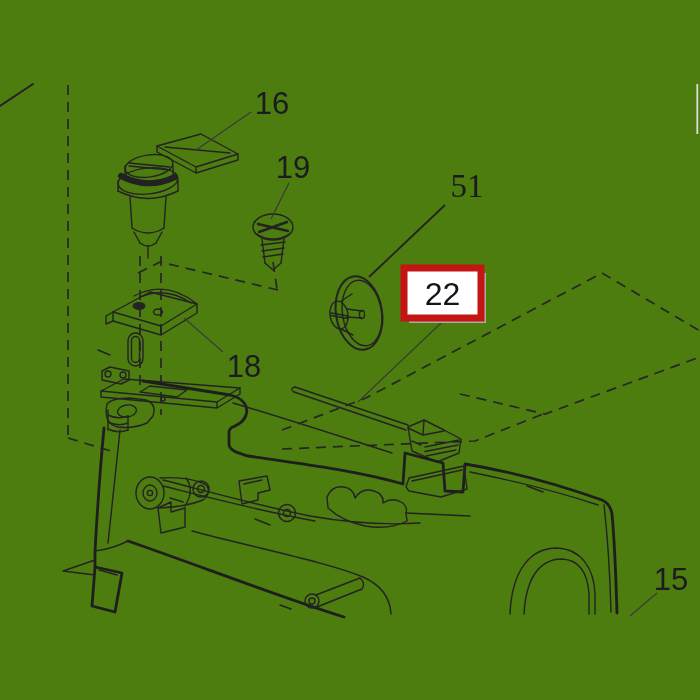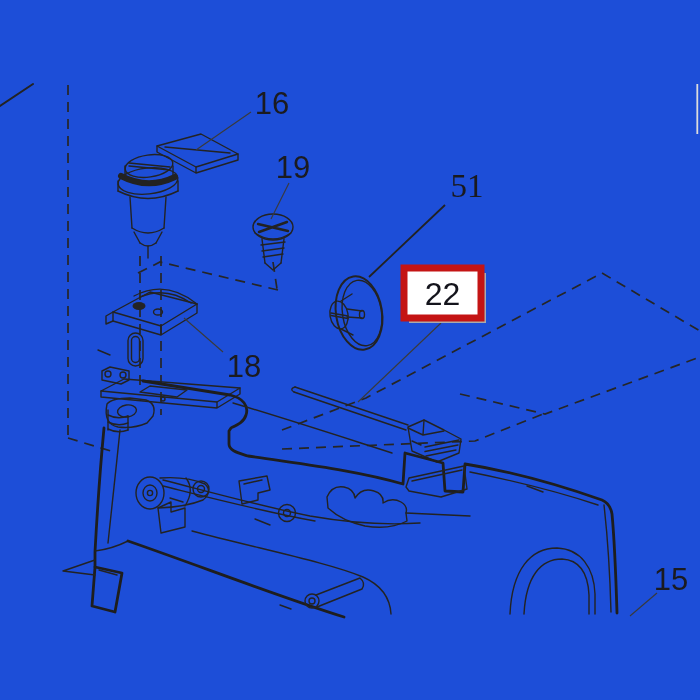--- a/index.html
+++ b/index.html
@@ -1,16 +1,16 @@
 <!DOCTYPE html>
 <html><head>
 <meta charset="utf-8">
 <style>
   html,body{margin:0;padding:0;background:#ffffff;}
-  .stage{position:relative;width:700px;height:700px;background:#1d4ed8;overflow:hidden;
+  .stage{position:relative;width:700px;height:700px;background:#4d7c0f;overflow:hidden;
          font-family:"Liberation Sans",sans-serif;}
   svg{position:absolute;left:0;top:0;}
   .lbl{font-family:"Liberation Sans",sans-serif;font-size:31px;fill:#1b1b20;}
   .lbl-serif{font-family:"Liberation Serif",serif;font-size:33px;fill:#1a1a1e;}
   .lbl-hi{font-family:"Liberation Sans",sans-serif;font-size:32px;fill:#14141c;}
   .thin{fill:none;stroke:#232323;stroke-width:1.4;stroke-linecap:round;stroke-linejoin:round;}
   .med{fill:none;stroke:#232323;stroke-width:2;stroke-linecap:round;stroke-linejoin:round;}
   .thick{fill:none;stroke:#1e1e1e;stroke-width:2.8;stroke-linecap:round;stroke-linejoin:round;}
   .dash{fill:none;stroke:#262626;stroke-width:1.7;stroke-dasharray:10 7;stroke-linecap:butt;}
   .leader{fill:none;stroke:#3a3a3a;stroke-width:1.1;}

